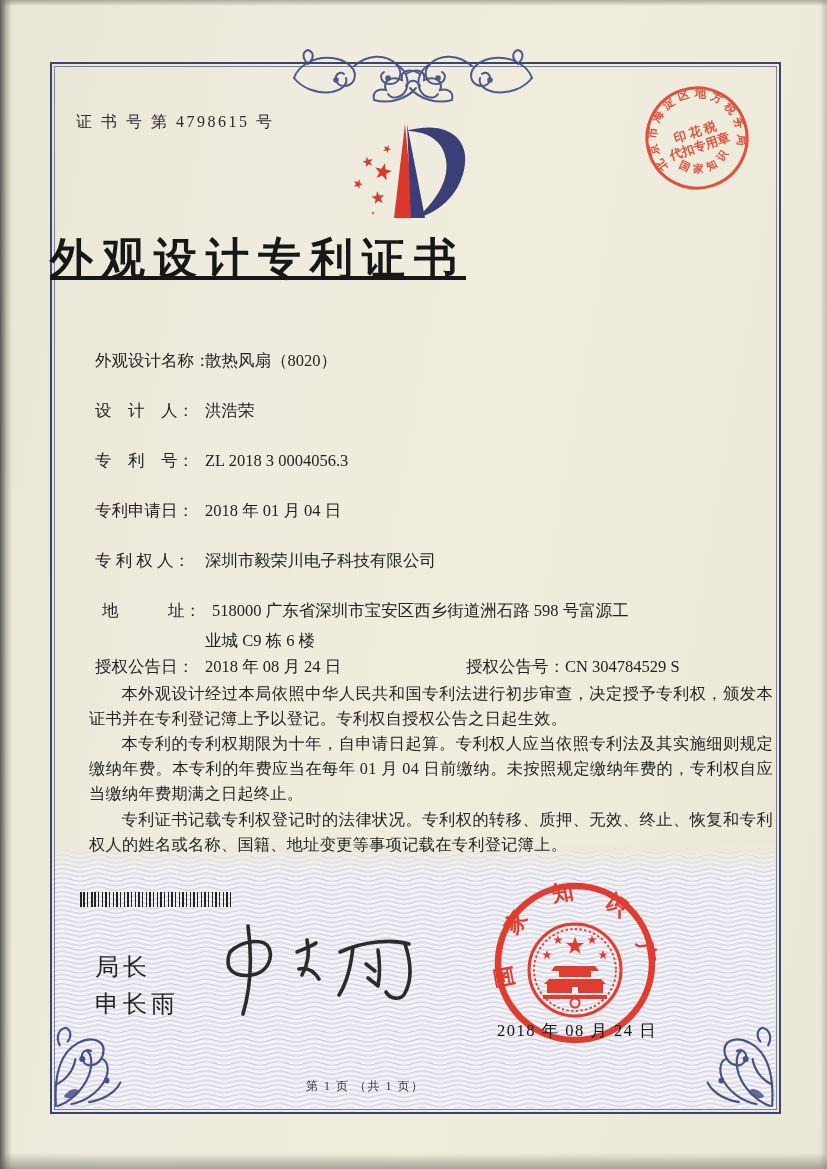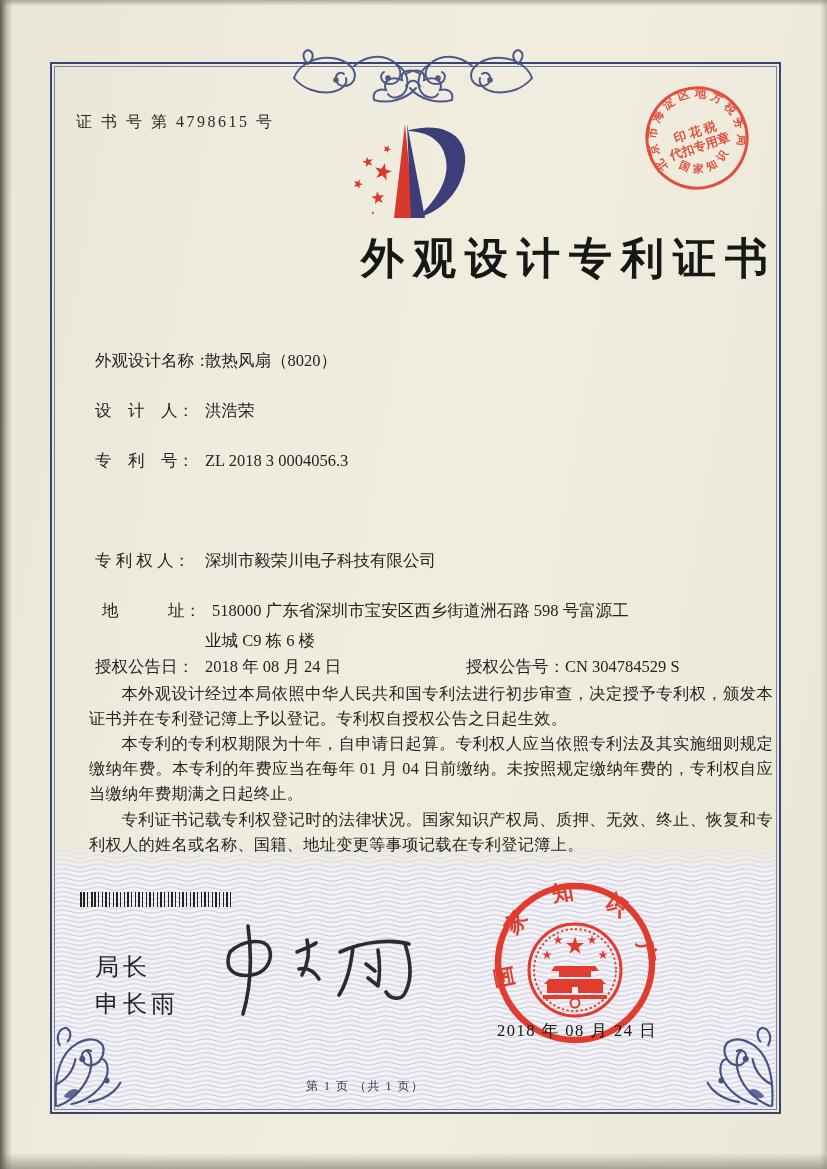--- a/index.html
+++ b/index.html
@@ -11,21 +11,21 @@
   .edge-l{left:0;top:0;width:12px;height:1169px;background:linear-gradient(90deg,rgba(45,44,40,.75),rgba(110,107,97,.35) 55%,rgba(0,0,0,0));z-index:9;}
   .edge-t{left:0;top:0;width:827px;height:6px;background:linear-gradient(rgba(120,117,108,.55),rgba(0,0,0,0));z-index:9;}
   .edge-b{left:0;bottom:0;width:827px;height:16px;background:linear-gradient(rgba(0,0,0,0),rgba(95,92,82,.5));z-index:9;}
   .edge-r{right:0;top:0;width:7px;height:1169px;background:linear-gradient(270deg,rgba(140,137,125,.45),rgba(0,0,0,0));z-index:9;}
   
   .frame{left:50px;top:62px;width:727px;height:1048px;border:2.5px solid #39456f;z-index:2;}
   .frame-inner{position:absolute;left:2px;top:2px;right:2px;bottom:2px;border:1px solid #7580aa;}
   
   .fade{left:53px;top:845px;width:722px;height:30px;background:linear-gradient(#ede9dc,rgba(237,233,220,0));z-index:1;}
   .cert-no{left:76px;top:112px;font-size:16px;letter-spacing:2.5px;color:#2a2a2a;z-index:5;}
-  .title{left:50px;top:230px;width:727px;text-align:right;font-size:43px;font-weight:600;letter-spacing:9px;color:#171717;z-index:5;}
+  .title{left:50px;top:230px;width:727px;text-align:left;font-size:43px;font-weight:600;letter-spacing:9px;color:#171717;z-index:5;text-decoration:underline;}
   .frow{font-size:16.5px;color:#222;z-index:5;white-space:nowrap;}
   .flabel{display:inline-block;width:110px;}
   .para{left:89px;width:684px;font-size:16.2px;line-height:25.2px;text-align:justify;text-indent:2em;color:#242424;z-index:5;letter-spacing:.3px;}
   .officer{font-size:24px;letter-spacing:4px;color:#232323;z-index:6;}
   .footer{left:306px;top:1078px;font-size:12px;letter-spacing:1.5px;color:#33334a;z-index:6;}
   .sealdate{left:497px;top:1020px;font-size:16.5px;letter-spacing:1.5px;color:#141414;z-index:7;}
   .barcode{left:80px;top:892px;width:151px;height:15px;z-index:6;
     background:repeating-linear-gradient(90deg,#26231f 0 1.5px,rgba(0,0,0,0) 1.5px 3px,#26231f 3px 5.5px,rgba(0,0,0,0) 5.5px 7px,#26231f 7px 8px,rgba(0,0,0,0) 8px 11px);}
   svg{display:block;}
 </style>
@@ -106,38 +106,41 @@
 
   <div class="abs frow" style="left:95px;top:350px">
     <span class="flabel">外观设计名称：</span><span>散热风扇（8020）</span>
   </div>
   <div class="abs frow" style="left:95px;top:400px">
     <span class="flabel">设　计　人：</span><span>洪浩荣</span>
   </div>
   <div class="abs frow" style="left:95px;top:450px">
     <span class="flabel">专　利　号：</span><span>ZL 2018 3 0004056.3</span>
   </div>
+  <div class="abs frow" style="left:95px;top:500px">
+    <span class="flabel">专利申请日：</span><span>2018 年 01 月 04 日</span>
+  </div>
   <div class="abs frow" style="left:95px;top:550px">
     <span class="flabel">专 利 权 人：</span><span>深圳市毅荣川电子科技有限公司</span>
   </div>
   <div class="abs frow" style="left:102px;top:600px">
     <span class="flabel">地　　　址：</span><span>518000 广东省深圳市宝安区西乡街道洲石路 598 号富源工</span>
   </div>
   <div class="abs frow" style="left:205px;top:630px">业城 C9 栋 6 楼</div>
 
   <div class="abs frow" style="left:95px;top:656px">
     <span class="flabel">授权公告日：</span><span>2018 年 08 月 24 日</span>
   </div>
   <div class="abs frow" style="left:466px;top:656px">
     <span>授权公告号：</span><span>CN 304784529 S</span>
   </div>
 
   <div class="abs para" style="top:682px">本外观设计经过本局依照中华人民共和国专利法进行初步审查，决定授予专利权，颁发本证书并在专利登记簿上予以登记。专利权自授权公告之日起生效。</div>
   <div class="abs para" style="top:732px">本专利的专利权期限为十年，自申请日起算。专利权人应当依照专利法及其实施细则规定缴纳年费。本专利的年费应当在每年 01 月 04 日前缴纳。未按照规定缴纳年费的，专利权自应当缴纳年费期满之日起终止。</div>
-  <div class="abs para" style="top:808px">专利证书记载专利权登记时的法律状况。国家知识产权局、质押、无效、终止、恢复和专利权人的姓名或名称、国籍、地址变更等事项记载在专利登记簿上。</div>
+  <div class="abs para" style="top:808px">专利证书记载专利权登记时的法律状况。专利权的转移、质押、无效、终止、恢复和专利权人的姓名或名称、国籍、地址变更等事项记载在专利登记簿上。</div>
 
   <div class="abs barcode"></div>
 
   <div class="abs officer" style="left:95px;top:951px">局长</div>
   <div class="abs officer" style="left:95px;top:988px">申长雨</div>
 
   <svg class="abs" style="left:212px;top:918px;z-index:6" width="230" height="105" viewBox="0 0 230 105">
     <g fill="none" stroke="#1c1c1c" stroke-width="3.6" stroke-linecap="round" opacity="0.92">
       <path d="M18,34 C30,22 52,20 57,30 C61,40 56,52 44,56 C30,60 16,56 16,44 C16,37 18,35 18,34"></path>
       <path d="M36,8 C39,30 41,62 31,96"></path>

